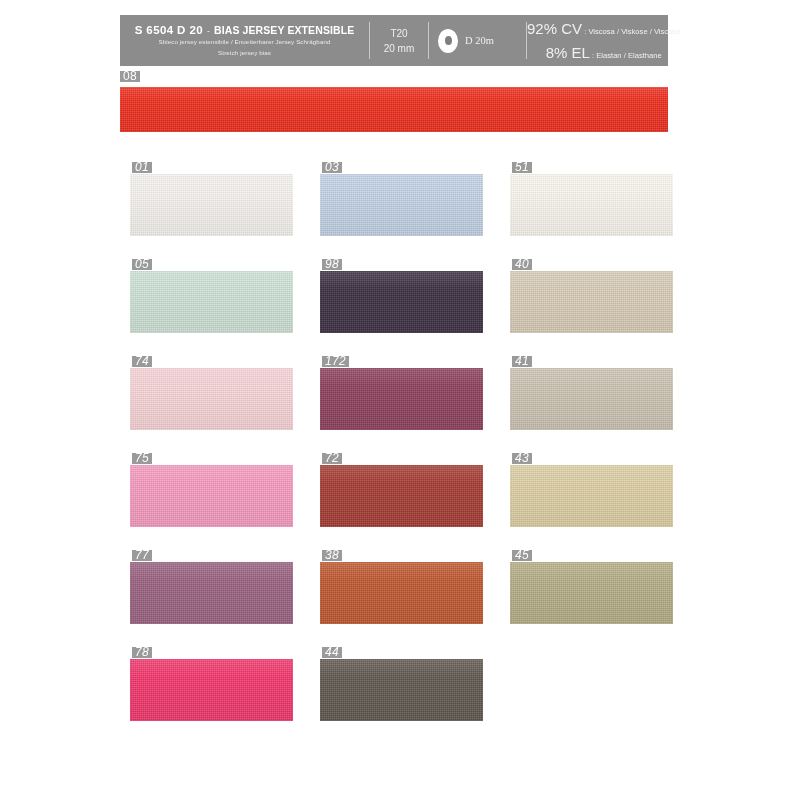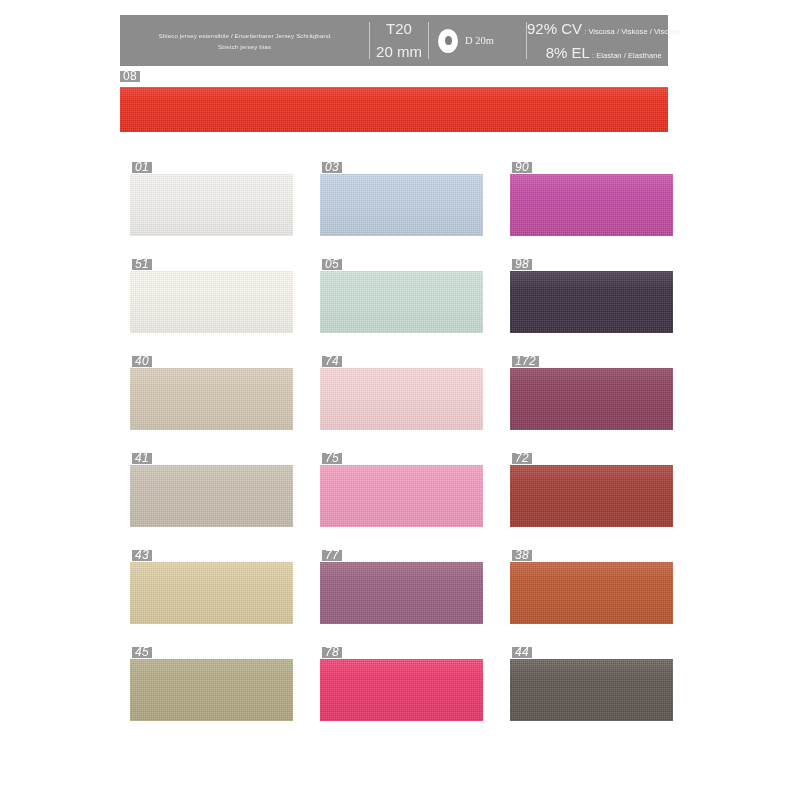--- a/index.html
+++ b/index.html
@@ -36,21 +36,21 @@
   .hdr-sub{
     font-size:6.2px;color:#e9e9e9;margin-top:2px;text-align:center;line-height:1.45;
     letter-spacing:.1px;white-space:nowrap;
   }
 
   .hdr-sep{width:1px;background:#c9c9c9;margin:7px 0;flex:0 0 1px;}
 
   .hdr-size{
     flex:0 0 58px;
     display:flex;flex-direction:column;align-items:center;justify-content:center;
-    color:#efefef;font-size:15px;line-height:1.5;
+    color:#efefef;font-size:10px;line-height:1.5;
   }
   .hdr-spool{
     flex:0 0 88px;
     display:flex;align-items:center;justify-content:flex-start;gap:7px;
     padding-left:9px;
   }
   .spool-icon{
     width:20px;height:24px;border-radius:50%;
     background:#ffffff;
     display:flex;align-items:center;justify-content:center;
@@ -121,20 +121,25 @@
   }
 </style>
 </head>
 <body>
 
 <div class="page">
 
   <div class="header">
 
     <div class="hdr-title-block">
+      <div class="hdr-title-line">
+        <span class="hdr-code">S 6504 D 20</span>
+        <span class="hdr-dash">-</span>
+        <span class="hdr-name">BIAS JERSEY EXTENSIBLE</span>
+      </div>
       <div class="hdr-sub">Sbieco jersey estensibile / Enuetterbarer Jersey Schrägband</div>
       <div class="hdr-sub">Stretch jersey bias</div>
     </div>
 
     <div class="hdr-sep"></div>
 
     <div class="hdr-size">
       <span>T20</span>
       <span>20 mm</span>
     </div>
@@ -177,27 +182,20 @@
         </div>
       </div>
       <div class="cell">
         <span class="tag">03</span>
         <div class="swatch" style="background-color: rgb(195, 211, 230);">
           <div class="tex"></div>
           <div class="shade"></div>
         </div>
       </div>
       <div class="cell">
-        <span class="tag">90</span>
-        <div class="swatch" style="background-color: rgb(196, 74, 165);">
-          <div class="tex"></div>
-          <div class="shade"></div>
-        </div>
-      </div>
-      <div class="cell">
         <span class="tag">51</span>
         <div class="swatch" style="background-color: rgb(251, 247, 239);">
           <div class="tex"></div>
           <div class="shade"></div>
         </div>
       </div>
       <div class="cell">
         <span class="tag">05</span>
         <div class="swatch" style="background-color: rgb(207, 227, 216);">
           <div class="tex"></div>

